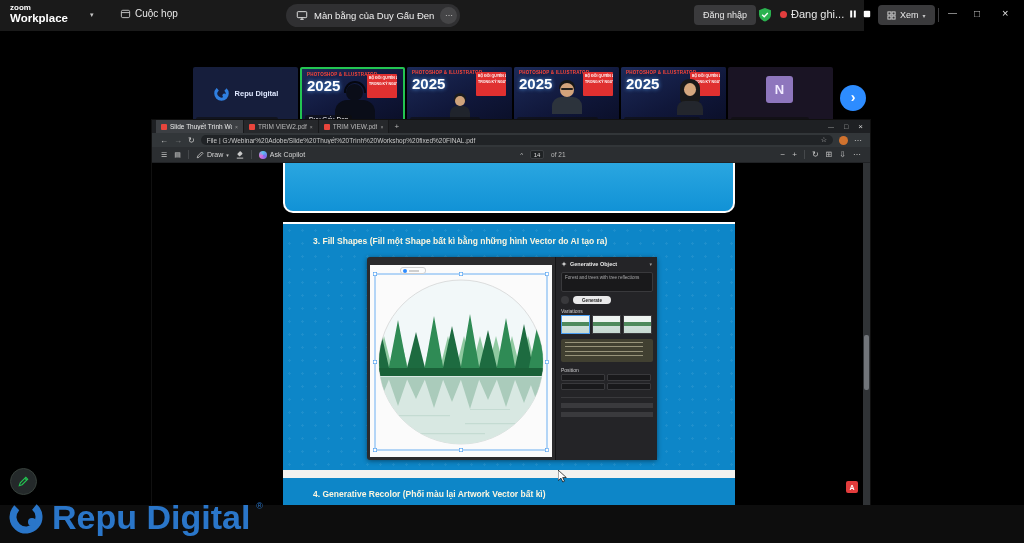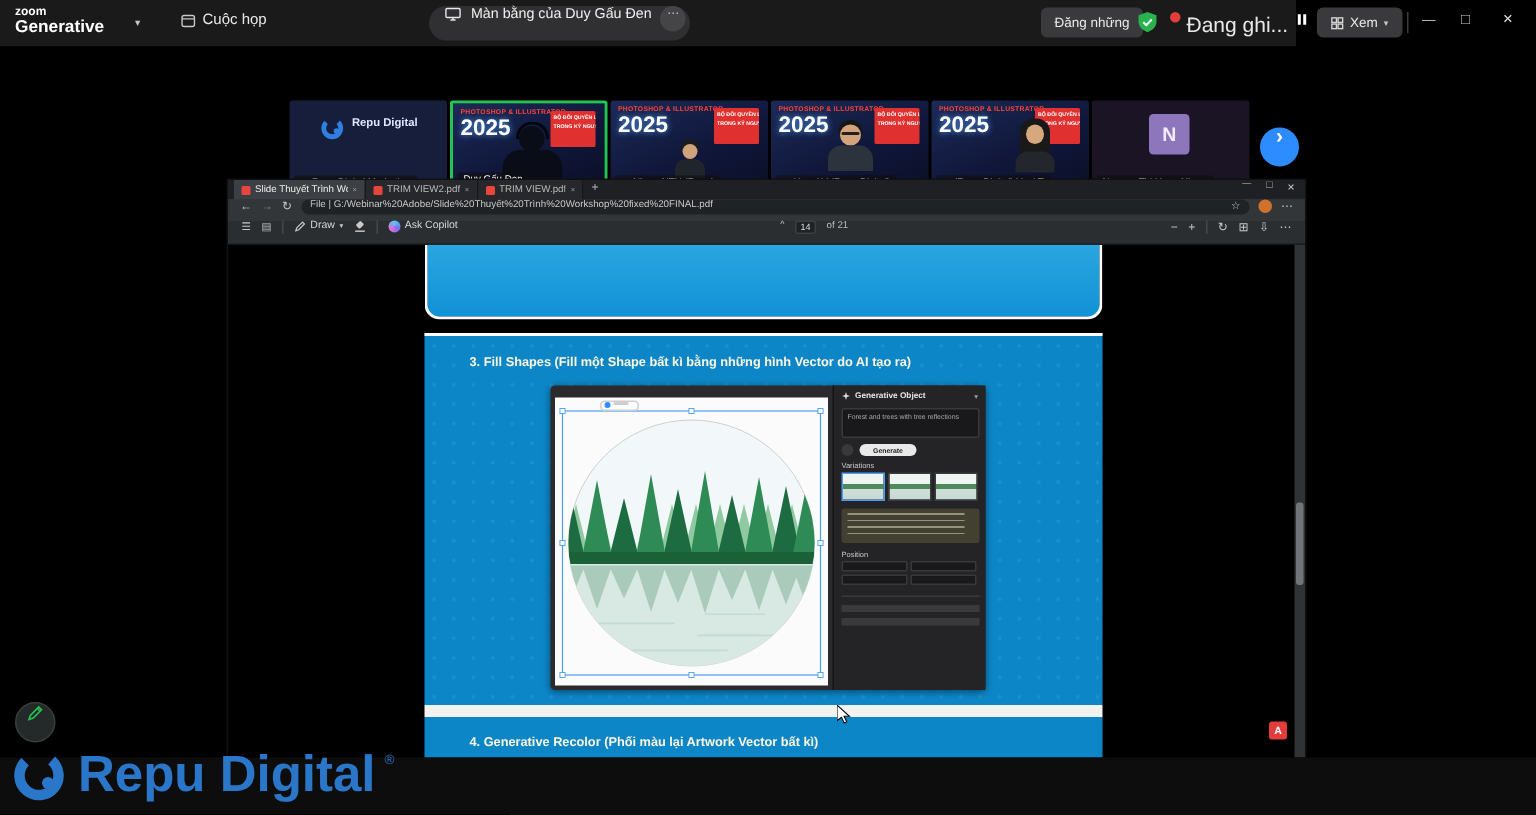--- a/index.html
+++ b/index.html
@@ -1,20 +1,20 @@
 <!DOCTYPE html>
 <html><head>
 <meta charset="utf-8">
 <style>
 *{margin:0;padding:0;box-sizing:border-box}
 html,body{width:1024px;height:543px;background:#000;overflow:hidden}
 body{font-family:"Liberation Sans",sans-serif}
 #app{position:relative;width:1024px;height:543px;background:#000;overflow:hidden}
 .a{position:absolute}
-.row{display:flex;align-items:flex-start}
+.row{display:flex;align-items:center}
 .glyph{color:#c6c6c6}
 .tb-btn{background:#3a3a3c;border-radius:4px;color:#e9e9e9;font-size:9px;height:20px;display:flex;align-items:center;gap:4px;padding:0 9px}
 .tile{position:absolute;top:36px;width:105px;height:62px;background:#10152e;border-radius:2px;overflow:hidden}
 .tile.active{border:2px solid #23c552}
 .ps-bg{position:absolute;inset:0;background:linear-gradient(155deg,#1c2a58 0%,#10173a 55%,#0a0e26 100%)}
 .ps-title{position:absolute;top:3px;left:5px;font-size:4.5px;font-weight:bold;color:#ff4538;letter-spacing:.2px;white-space:nowrap}
 .ps-year{position:absolute;top:8px;left:5px;font-size:15px;font-weight:bold;color:#ffffff;text-shadow:0 0 4px rgba(90,170,255,.9)}
 .ps-ribbon{position:absolute;top:5px;right:6px;width:30px;height:24px;background:#e03030;border-radius:1px;padding:2px;display:flex;flex-direction:column;gap:1px;overflow:hidden}
 .ps-ribbon span{font-size:3.5px;font-weight:bold;color:#fff;line-height:1.3;white-space:nowrap}
 .name-tag{position:absolute;left:3px;bottom:3px;max-width:96px;background:rgba(15,15,15,.62);border-radius:2px;padding:1px 4px;display:flex;align-items:center;gap:2px}
@@ -30,21 +30,21 @@
 .sep{width:1px;height:9px;background:#45484b}
 </style>
 </head>
 <body>
 
 <div id="app">
 
   <div class="a" style="left:0;top:0;width:864px;height:31px;background:#1a1a1a">
     <div class="a" style="left:10px;top:4px">
       <div style="font-size:8px;font-weight:bold;color:#fff;line-height:1">zoom</div>
-      <div style="font-size:11.5px;font-weight:bold;color:#fff;line-height:1.1">Generative</div>
+      <div style="font-size:11.5px;font-weight:bold;color:#fff;line-height:1.1">Workplace</div>
     </div>
     <span class="a glyph" style="left:90px;top:11px;font-size:7px">▾</span>
 
     <div class="a row" style="left:120px;top:8px;gap:4px">
       <svg width="11" height="11" viewBox="0 0 12 12" fill="none" stroke="#c9c9c9" stroke-width="1">
           <rect x="1.5" y="2.5" width="9" height="8" rx="1.5"></rect>
           <path d="M1.5 5h9"></path>
         </svg>
       <span style="font-size:10px;color:#e8e8e8">Cuộc họp</span>
     </div>
@@ -53,30 +53,30 @@
       <svg width="12" height="11" viewBox="0 0 14 12" fill="none" stroke="#e8e8e8" stroke-width="1.1">
           <rect x="1.5" y="1.5" width="11" height="7" rx="1"></rect>
           <path d="M5 10.5h4M7 8.5v2"></path>
         </svg>
       <span style="font-size:9.5px;color:#f0f0f0;white-space:nowrap">Màn bằng của Duy Gấu Đen</span>
       <div class="row" style="width:17px;height:17px;border-radius:50%;background:#454547;justify-content:center">
         <span class="glyph" style="font-size:8px">⋯</span>
       </div>
     </div>
 
-    <div class="a tb-btn" style="left:694px;top:5px">Đăng những</div>
+    <div class="a tb-btn" style="left:694px;top:5px">Đăng nhập</div>
 
     <svg class="a" style="left:757px;top:7px" width="16" height="16" viewBox="0 0 16 16">
         <path d="M8 1l6 2.2v4c0 3.5-2.4 5.9-6 7.3-3.6-1.4-6-3.8-6-7.3v-4z" fill="#2ab24f"></path>
         <path d="M5.2 7.8l2 2 3.6-3.8" stroke="#fff" stroke-width="1.3" fill="none"></path>
       </svg>
 
     <div class="a row" style="left:780px;top:8px;gap:4px">
       <div style="width:7px;height:7px;border-radius:50%;background:#e23d3d"></div>
-      <span style="font-size:14px;color:#e8e8e8;white-space:nowrap">Đang ghi...</span>
+      <span style="font-size:11px;color:#e8e8e8;white-space:nowrap">Đang ghi...</span>
       <svg width="10" height="10" viewBox="0 0 10 10">
           <rect x="2.2" y="1.5" width="2" height="7" fill="#fff"></rect>
           <rect x="5.8" y="1.5" width="2" height="7" fill="#fff"></rect>
         </svg>
       <svg width="10" height="10" viewBox="0 0 10 10">
           <rect x="1.8" y="1.8" width="6.4" height="6.4" rx="1" fill="#fff"></rect>
         </svg>
     </div>
 
     <div class="a tb-btn" style="left:878px;top:5px">

